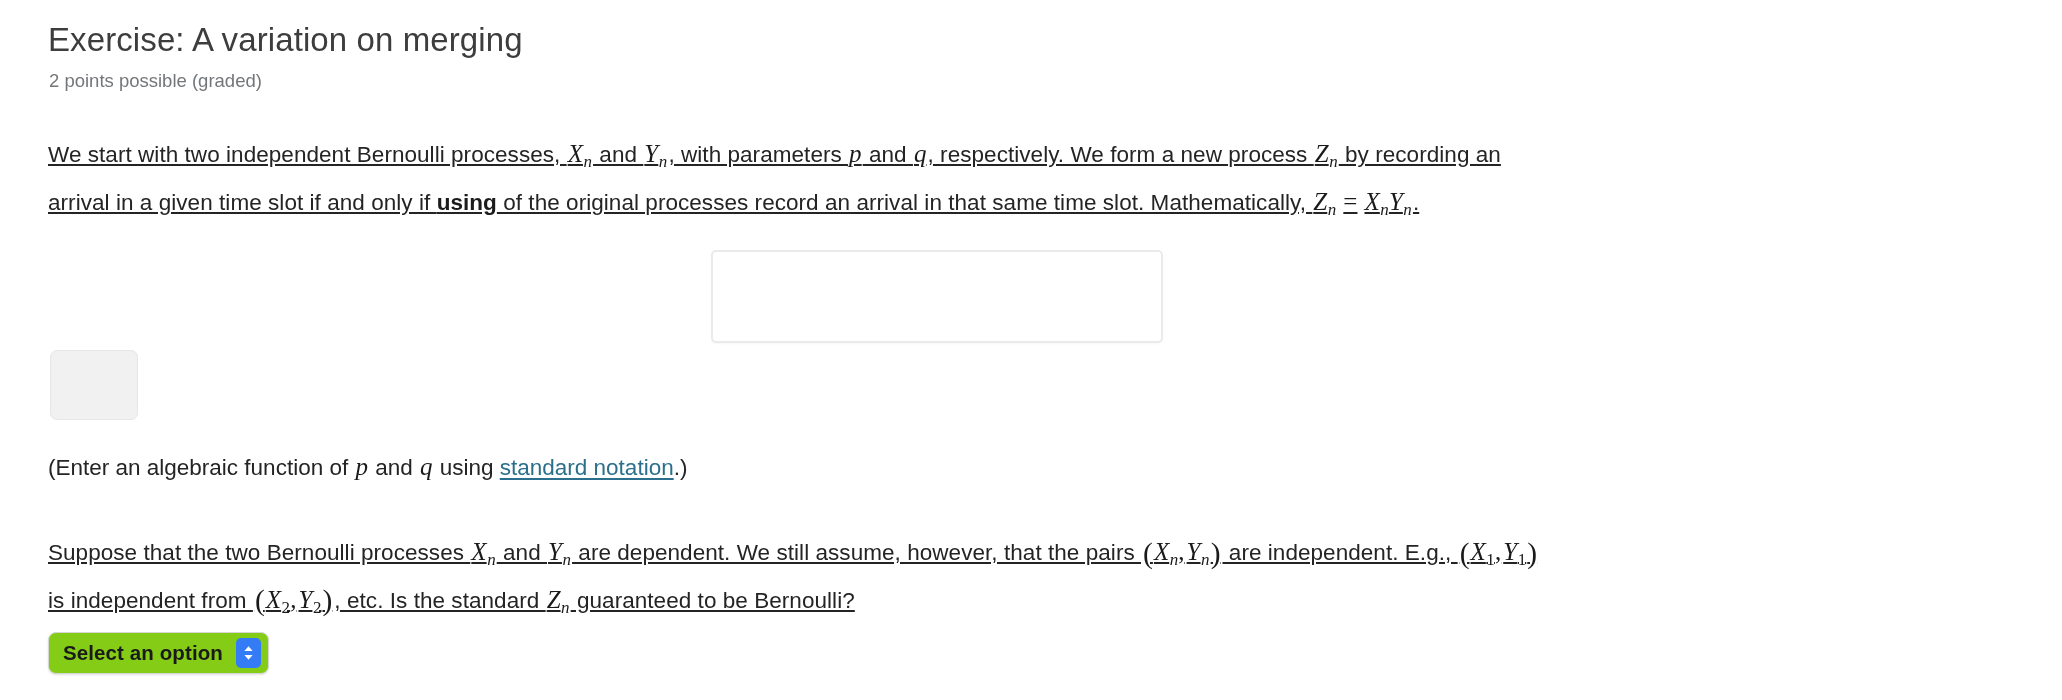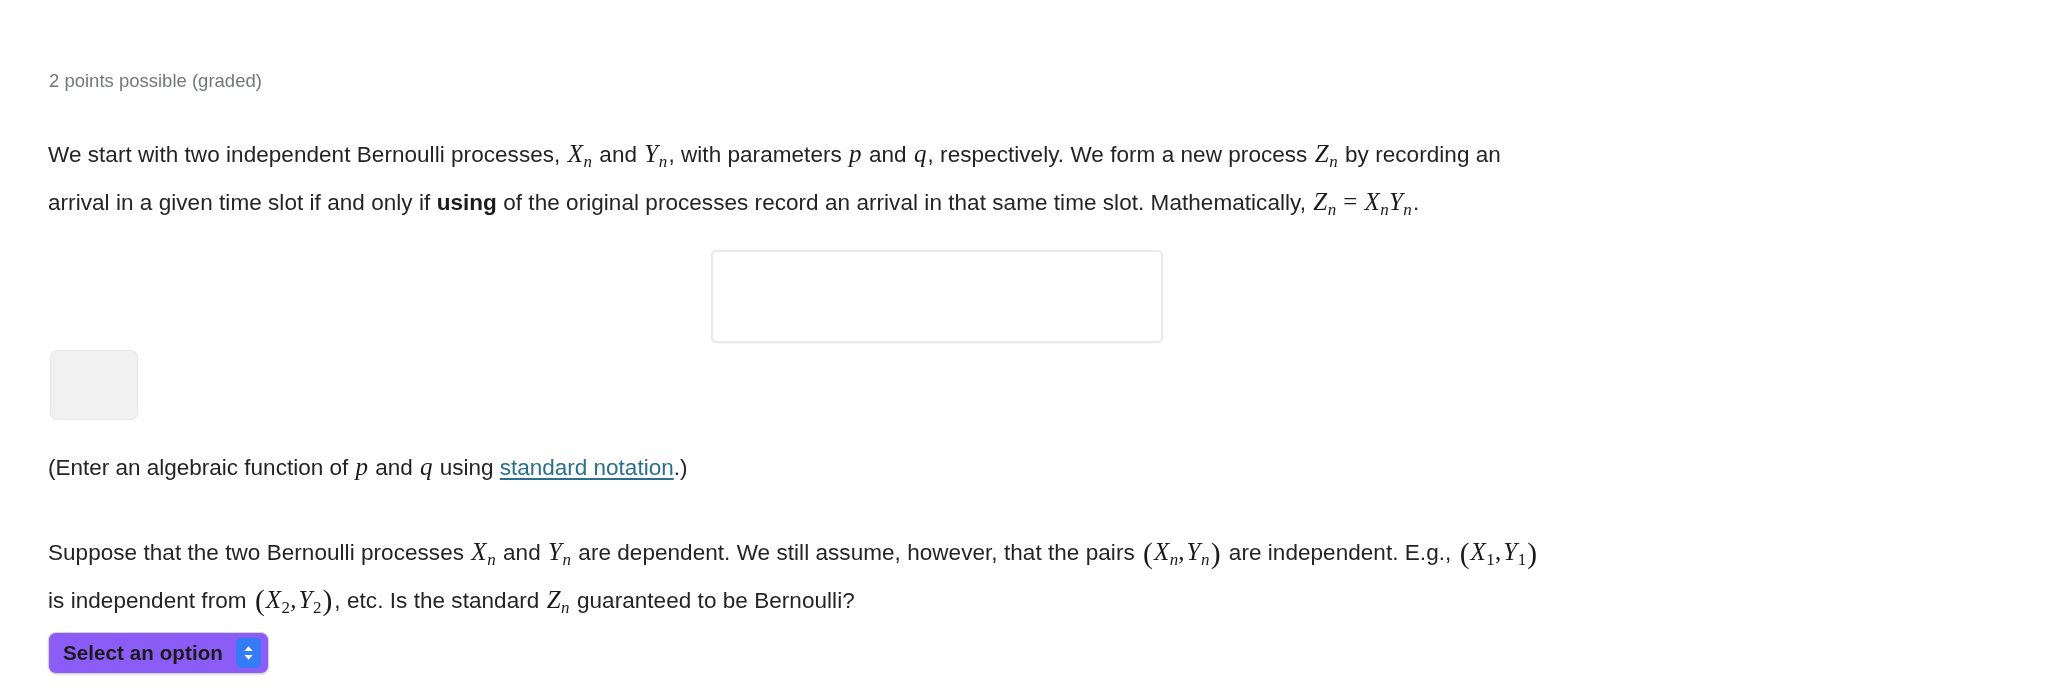--- a/index.html
+++ b/index.html
@@ -49,20 +49,21 @@
   }
 
   
   .para {
     position: absolute;
     left: 48px;
     font-size: 22.5px;
     line-height: 40px;
     color: #242424;
     letter-spacing: 0.05px;
+    text-decoration: underline;
   }
   #para-intro { top: 134px; width: 1900px; }
   #para-dependent { top: 532px; width: 1960px; }
 
   .line { display: block; white-space: nowrap; }
 
   b.strong { font-weight: 700; color: #1b1b1b; }
 
   
   .m {
@@ -142,21 +143,21 @@
   }
 
   
   #select-wrap {
     position: absolute;
     left: 48px;
     top: 632px;
     height: 42px;
     display: inline-flex;
     align-items: center;
-    background: #8b5cf6;
+    background: #84cc16;
     border: 1px solid #d6d6d6;
     border-radius: 8px;
     box-shadow: 0 1px 2px rgba(0,0,0,0.12);
     padding: 0 7px 0 14px;
     cursor: default;
     user-select: none;
   }
   #select-label {
     font-size: 20.5px;
     font-weight: 600;
@@ -175,20 +176,21 @@
     justify-content: center;
     flex: 0 0 auto;
   }
   #select-stepper-icon svg { display: block; }
 </style>
 </head>
 <body>
 
 <div class="page">
 
+  <h1 class="exercise-title">Exercise: A variation on merging</h1>
 
   <div class="points-line">2 points possible (graded)</div>
 
   <div class="para" id="para-intro">
     <span class="line"><span>We start with two independent Bernoulli processes, </span><span class="m"><span>X</span><sub>n</sub></span><span> and </span><span class="m"><span>Y</span><sub>n</sub></span><span>, with parameters </span><span class="m">p</span><span> and </span><span class="m">q</span><span>, respectively. We form a new process </span><span class="m"><span>Z</span><sub>n</sub></span><span> by recording an</span></span>
     <span class="line"><span>arrival in a given time slot if and only if </span><b class="strong">using</b><span> of the original processes record an arrival in that same time slot. Mathematically, </span><span class="m"><span>Z</span><sub>n</sub><span class="eq">=</span><span>X</span><sub>n</sub><span>Y</span><sub>n</sub></span><span>.</span></span>
   </div>
 
 
   <input id="answer-input" type="text" placeholder="" style="">

